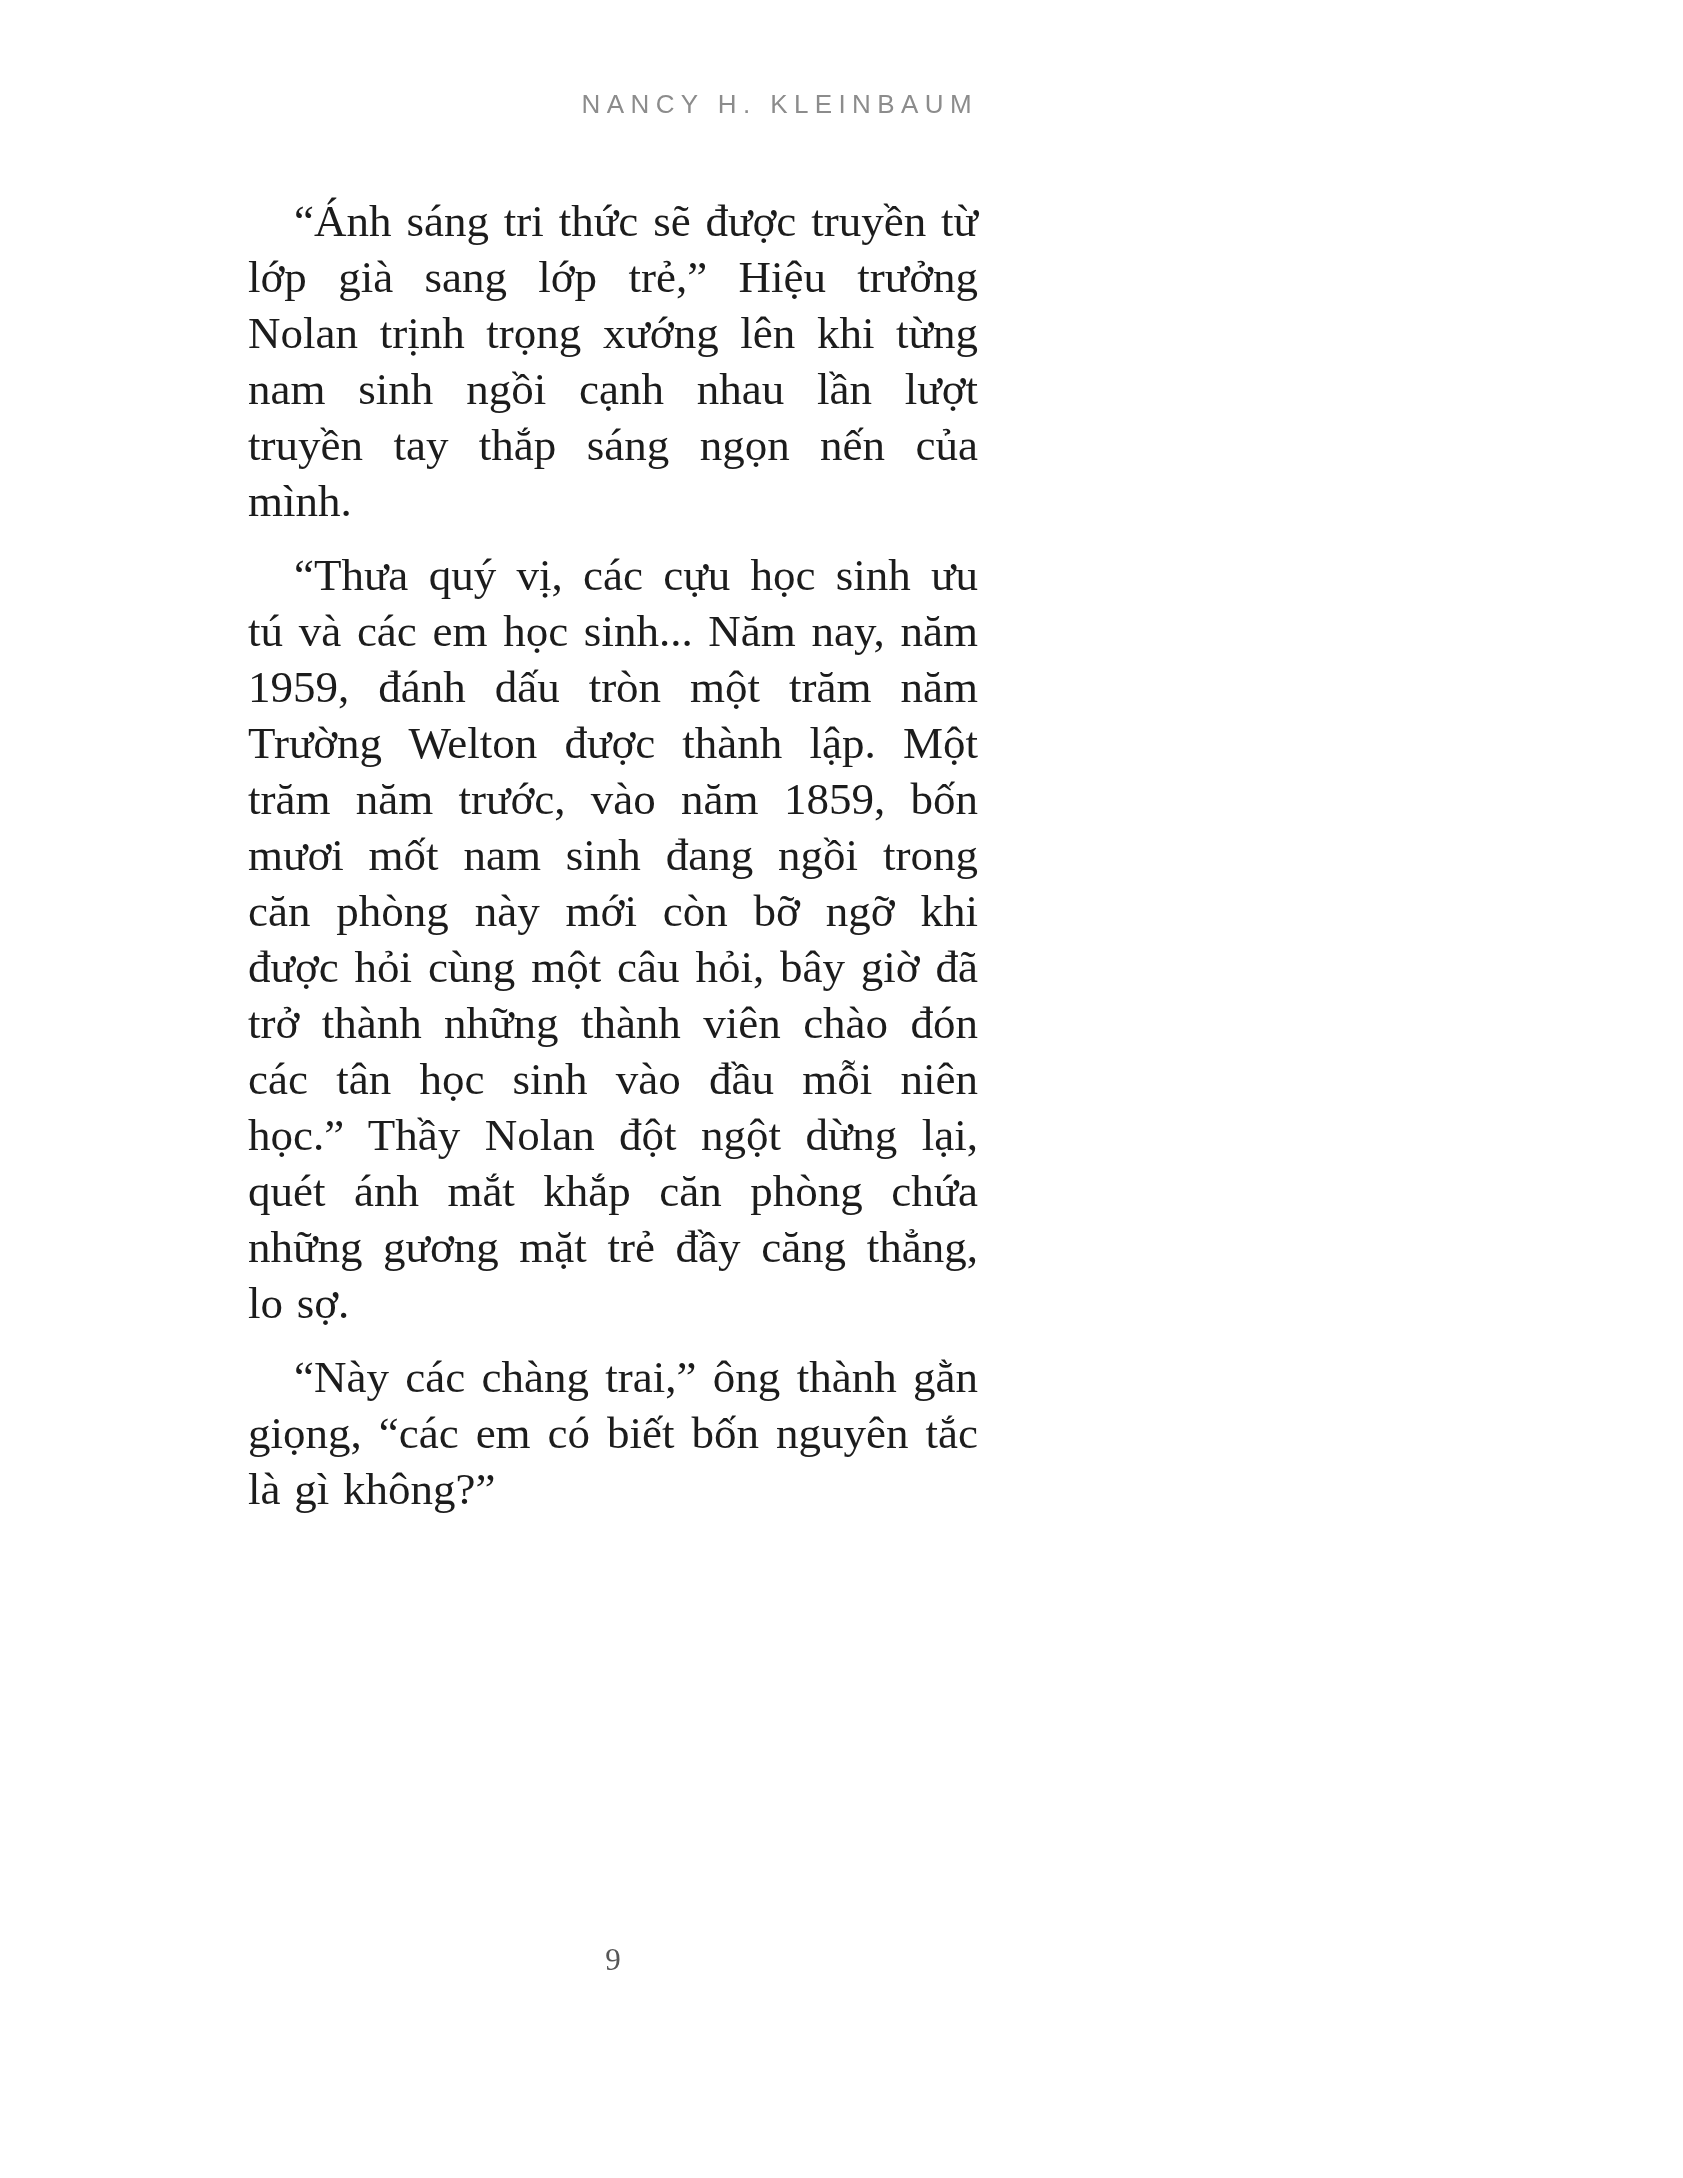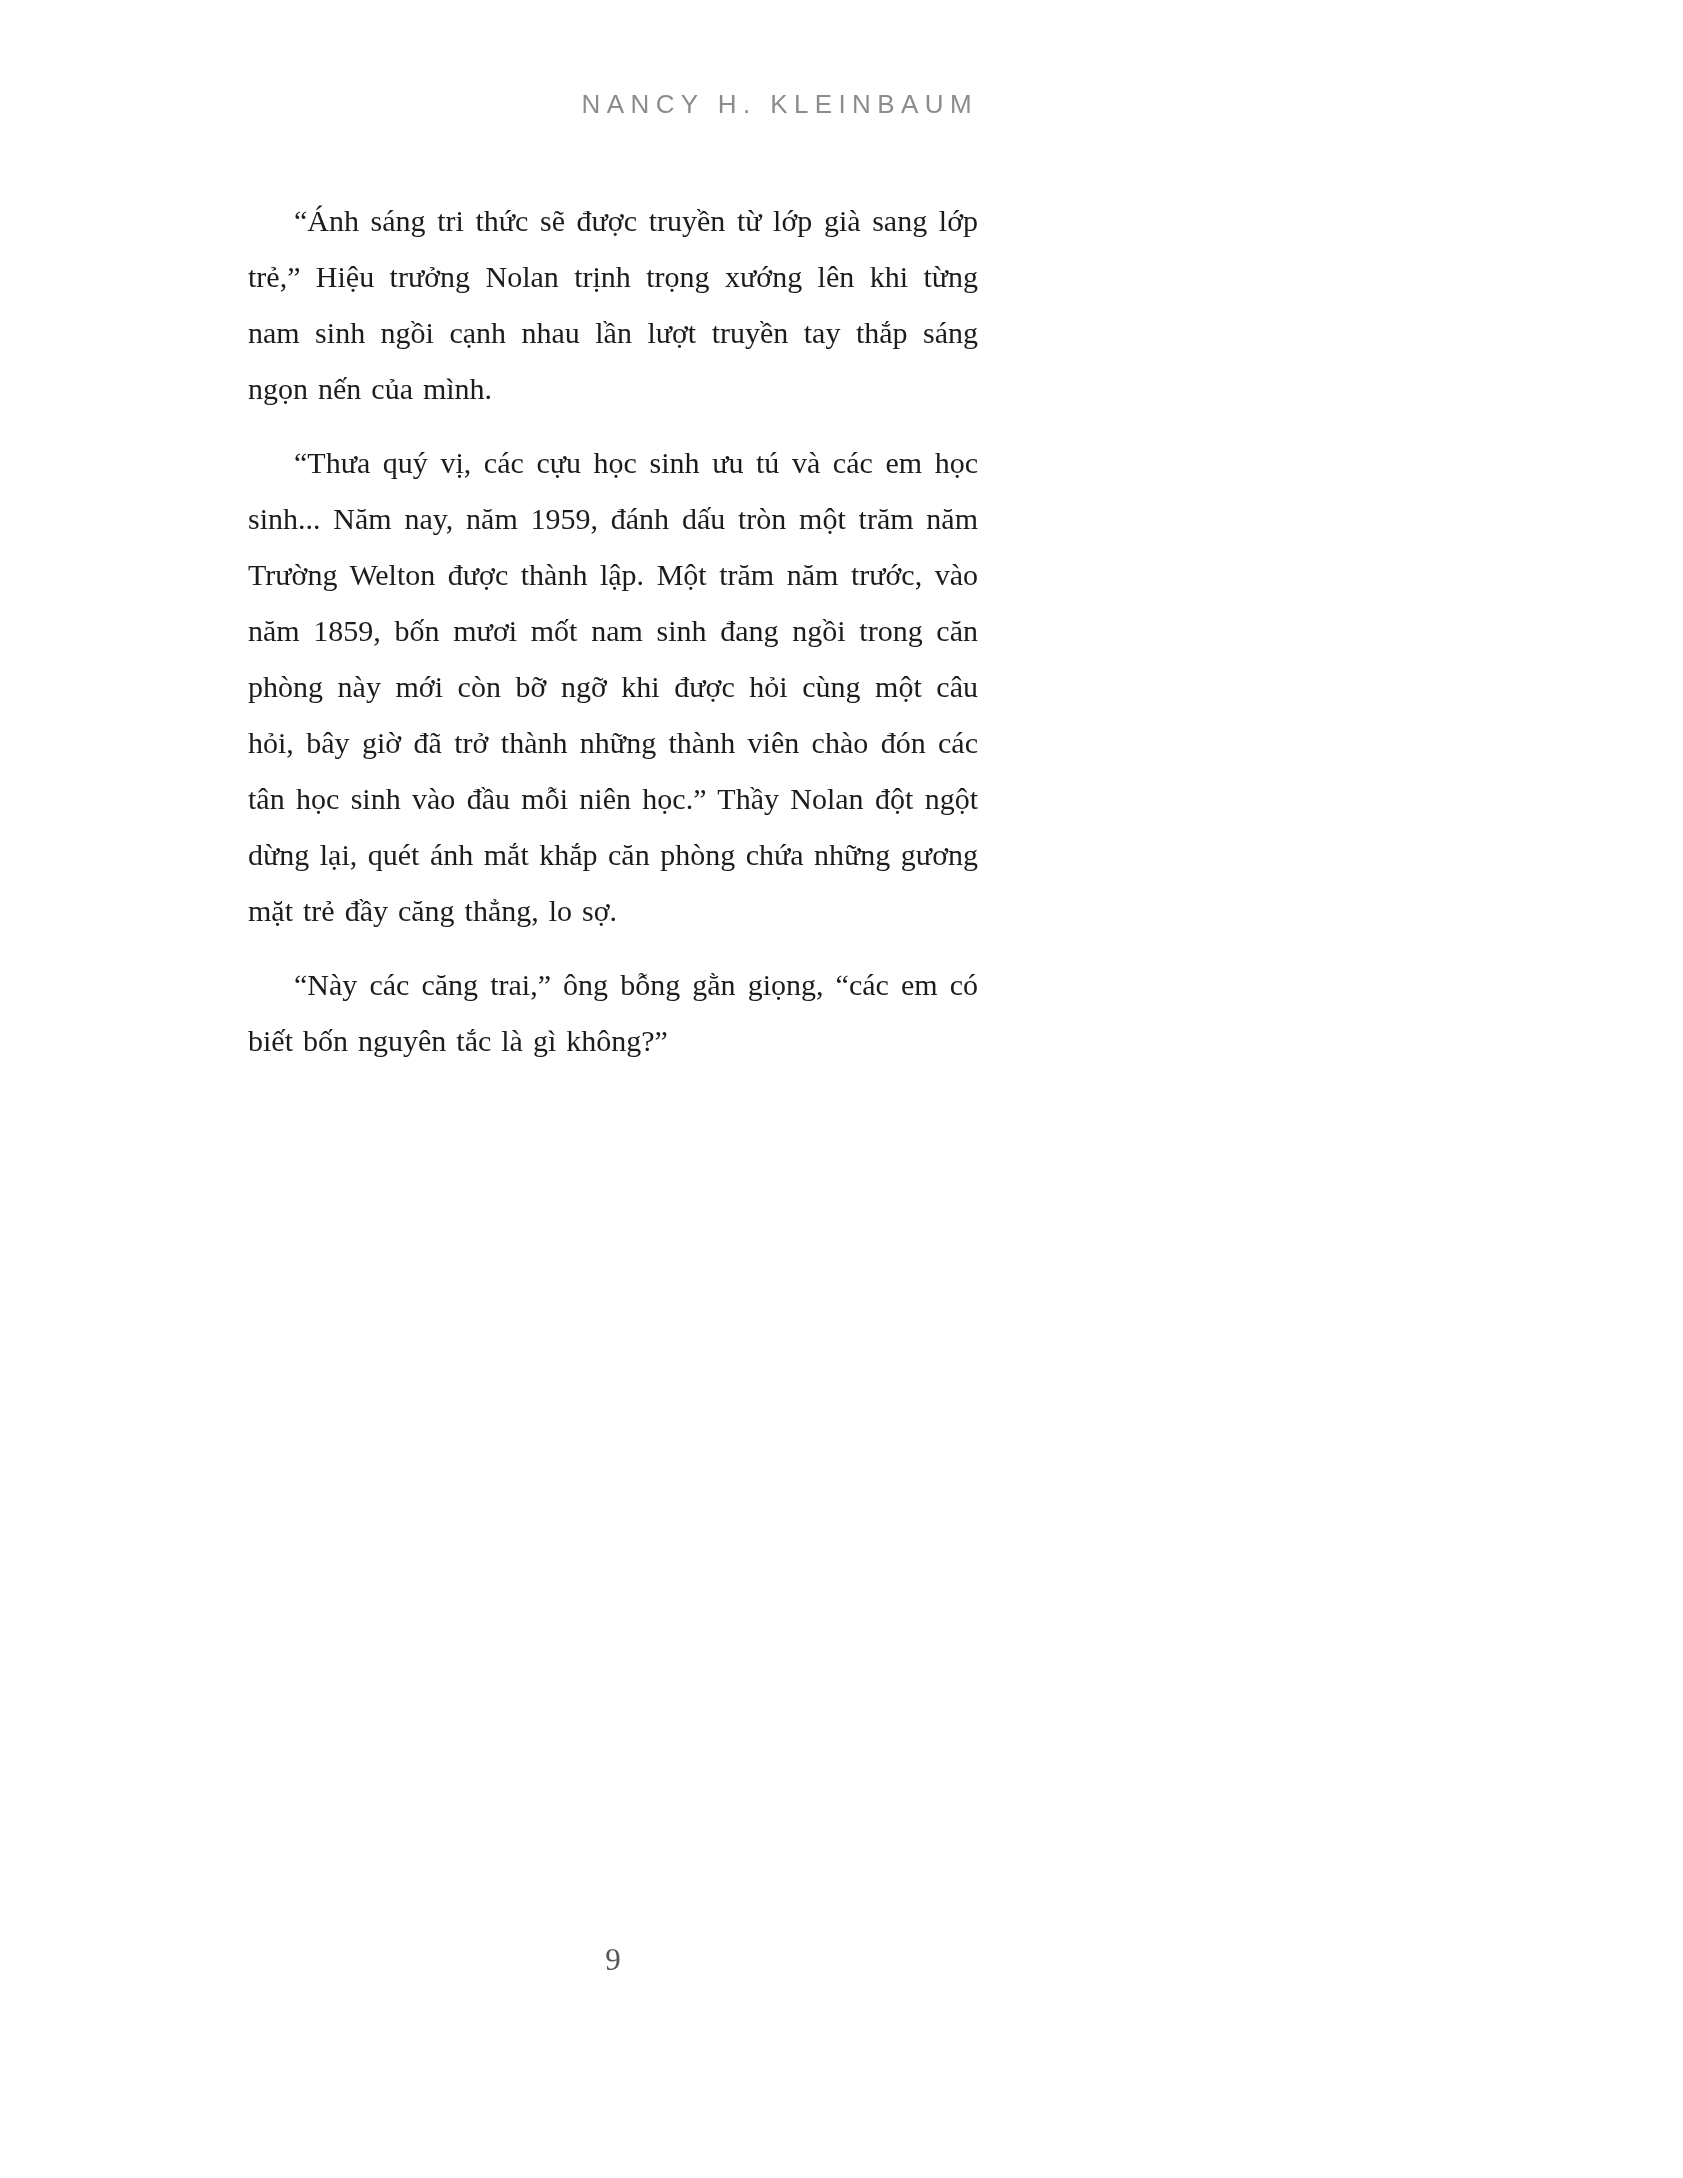--- a/index.html
+++ b/index.html
@@ -27,21 +27,21 @@
     font-size: 26px;
     font-weight: 400;
     letter-spacing: 6.4px;
     color: #8c8c8c;
     text-align: right;
     white-space: nowrap;
     margin: 0 0 73px 0;
   }
 
   .para {
-    font-size: 30px;
+    font-size: 45px;
     line-height: 56px;
     color: #1c1c1c;
     text-align: justify;
     text-justify: inter-word;
     text-indent: 46px;
     word-spacing: 2.5px;
     margin: 0 0 18px 0;
   }
 
   .page-number {
@@ -60,20 +60,20 @@
 
 <div class="page">
 
   <div class="column">
     <header class="running-header">NANCY H. KLEINBAUM</header>
 
     <p class="para">“Ánh sáng tri thức sẽ được truyền từ lớp già sang lớp trẻ,” Hiệu trưởng Nolan trịnh trọng xướng lên khi từng nam sinh ngồi cạnh nhau lần lượt truyền tay thắp sáng ngọn nến của mình.</p>
 
     <p class="para">“Thưa quý vị, các cựu học sinh ưu tú và các em học sinh... Năm nay, năm 1959, đánh dấu tròn một trăm năm Trường Welton được thành lập. Một trăm năm trước, vào năm 1859, bốn mươi mốt nam sinh đang ngồi trong căn phòng này mới còn bỡ ngỡ khi được hỏi cùng một câu hỏi, bây giờ đã trở thành những thành viên chào đón các tân học sinh vào đầu mỗi niên học.” Thầy Nolan đột ngột dừng lại, quét ánh mắt khắp căn phòng chứa những gương mặt trẻ đầy căng thẳng, lo sợ.</p>
 
-    <p class="para">“Này các căng trai,” ông bỗng gằn giọng, “các em có biết bốn nguyên tắc là gì không?”</p>
+    <p class="para">“Này các chàng trai,” ông thành gằn giọng, “các em có biết bốn nguyên tắc là gì không?”</p>
 
   </div>
 
   <footer class="page-number">9</footer>
 
 </div>
 
 
 </body></html>

